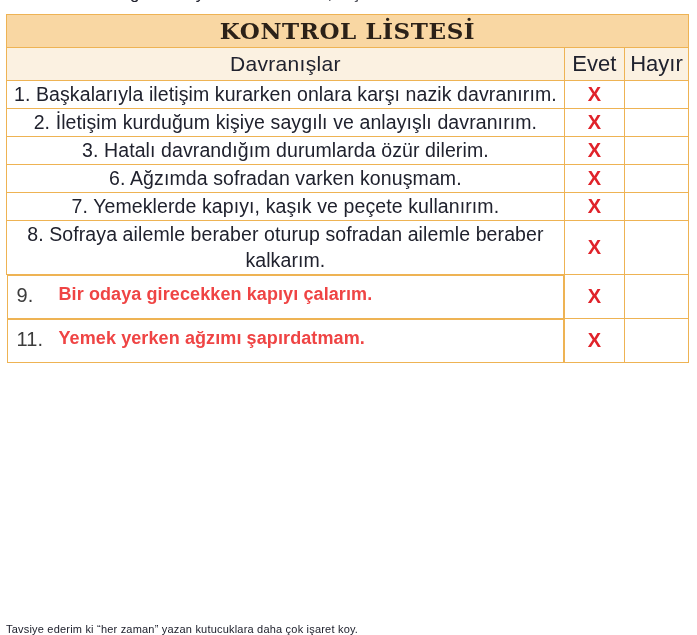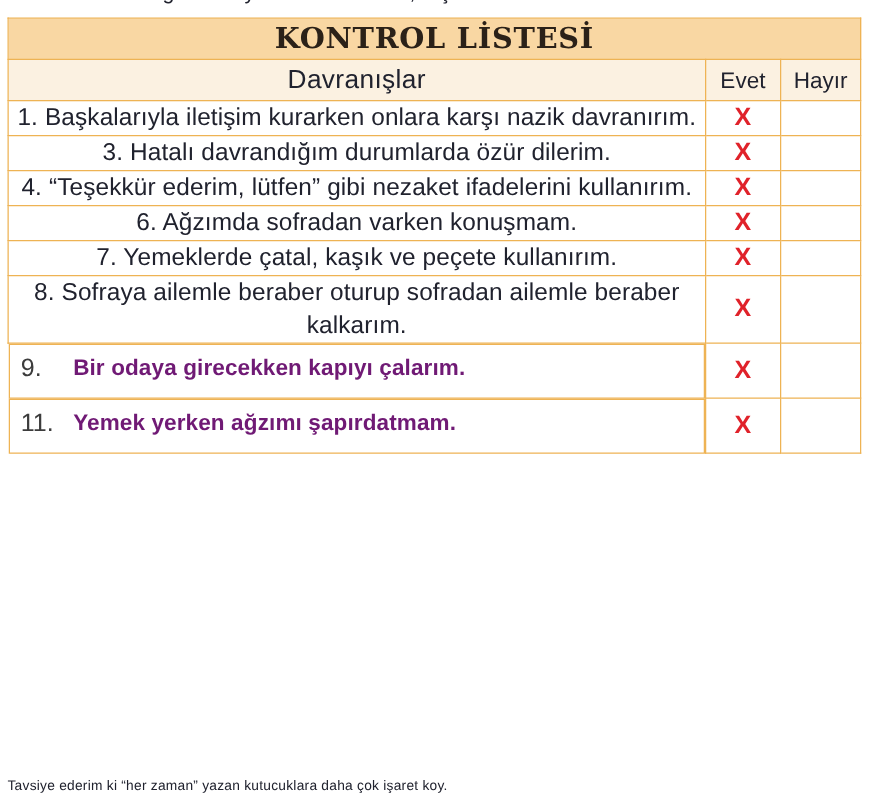--- a/index.html
+++ b/index.html
@@ -89,21 +89,21 @@
   }
   .subhead .behaviors {
     text-align: center;
     font-size: 21px;
     font-weight: 400;
     letter-spacing: .3px;
     margin-left: 13px;
   }
   .subhead .yn {
     text-align: center;
-    font-size: 18px;
+    font-size: 22px;
     font-weight: 400;
   }
 
   
   col.c-behavior { width: 557px; }
   col.c-yes      { width: 60px;  }
   col.c-no       { width: 64px;  }
 
   
   .item-cell {
@@ -132,21 +132,21 @@
     color: #3c3c3c;
     vertical-align: top;
   }
   .bold-row .txt {
     display: inline-block;
     width: calc(100% - 48px);
     font-family: "Liberation Sans", sans-serif;
     font-weight: bold;
     font-size: 18px;
     line-height: 1.36;
-    color: #701a75;
+    color: #ef4444;
     vertical-align: top;
   }
 
   .mark-cell {
     text-align: center;
     color: #e0222a;
     font-weight: bold;
     font-size: 20px;
     font-family: "Liberation Sans", sans-serif;
   }
@@ -174,36 +174,36 @@
         <th class="yn">Hayır</th>
       </tr>
     </thead>
     <tbody id="rows-body">
         <tr>
           <td class="item-cell plain"><span>1.</span> <span>Başkalarıyla iletişim kurarken onlara karşı nazik davranırım.</span></td>
           <td class="mark-cell">X</td>
           <td class="mark-cell empty"></td>
         </tr>
         <tr>
+          <td class="item-cell plain"><span>2.</span> <span>İletişim kurduğum kişiye saygılı ve anlayışlı davranırım.</span></td>
+          <td class="mark-cell">X</td>
+          <td class="mark-cell empty"></td>
+        </tr>
+        <tr>
           <td class="item-cell plain"><span>3.</span> <span>Hatalı davrandığım durumlarda özür dilerim.</span></td>
           <td class="mark-cell">X</td>
           <td class="mark-cell empty"></td>
         </tr>
         <tr>
-          <td class="item-cell plain"><span>4.</span> <span>“Teşekkür ederim, lütfen” gibi nezaket ifadelerini kullanırım.</span></td>
-          <td class="mark-cell">X</td>
-          <td class="mark-cell empty"></td>
-        </tr>
-        <tr>
           <td class="item-cell plain"><span>6.</span> <span>Ağzımda sofradan varken konuşmam.</span></td>
           <td class="mark-cell">X</td>
           <td class="mark-cell empty"></td>
         </tr>
         <tr>
-          <td class="item-cell plain"><span>7.</span> <span>Yemeklerde çatal, kaşık ve peçete kullanırım.</span></td>
+          <td class="item-cell plain"><span>7.</span> <span>Yemeklerde kapıyı, kaşık ve peçete kullanırım.</span></td>
           <td class="mark-cell">X</td>
           <td class="mark-cell empty"></td>
         </tr>
         <tr>
           <td class="item-cell plain"><span>8.</span> <span>Sofraya ailemle beraber oturup sofradan ailemle beraber kalkarım.</span></td>
           <td class="mark-cell">X</td>
           <td class="mark-cell empty"></td>
         </tr>
         <tr>
           <td class="item-cell bold-row"><span class="num">9.</span><span class="txt">Bir odaya girecekken kapıyı çalarım.</span></td>

